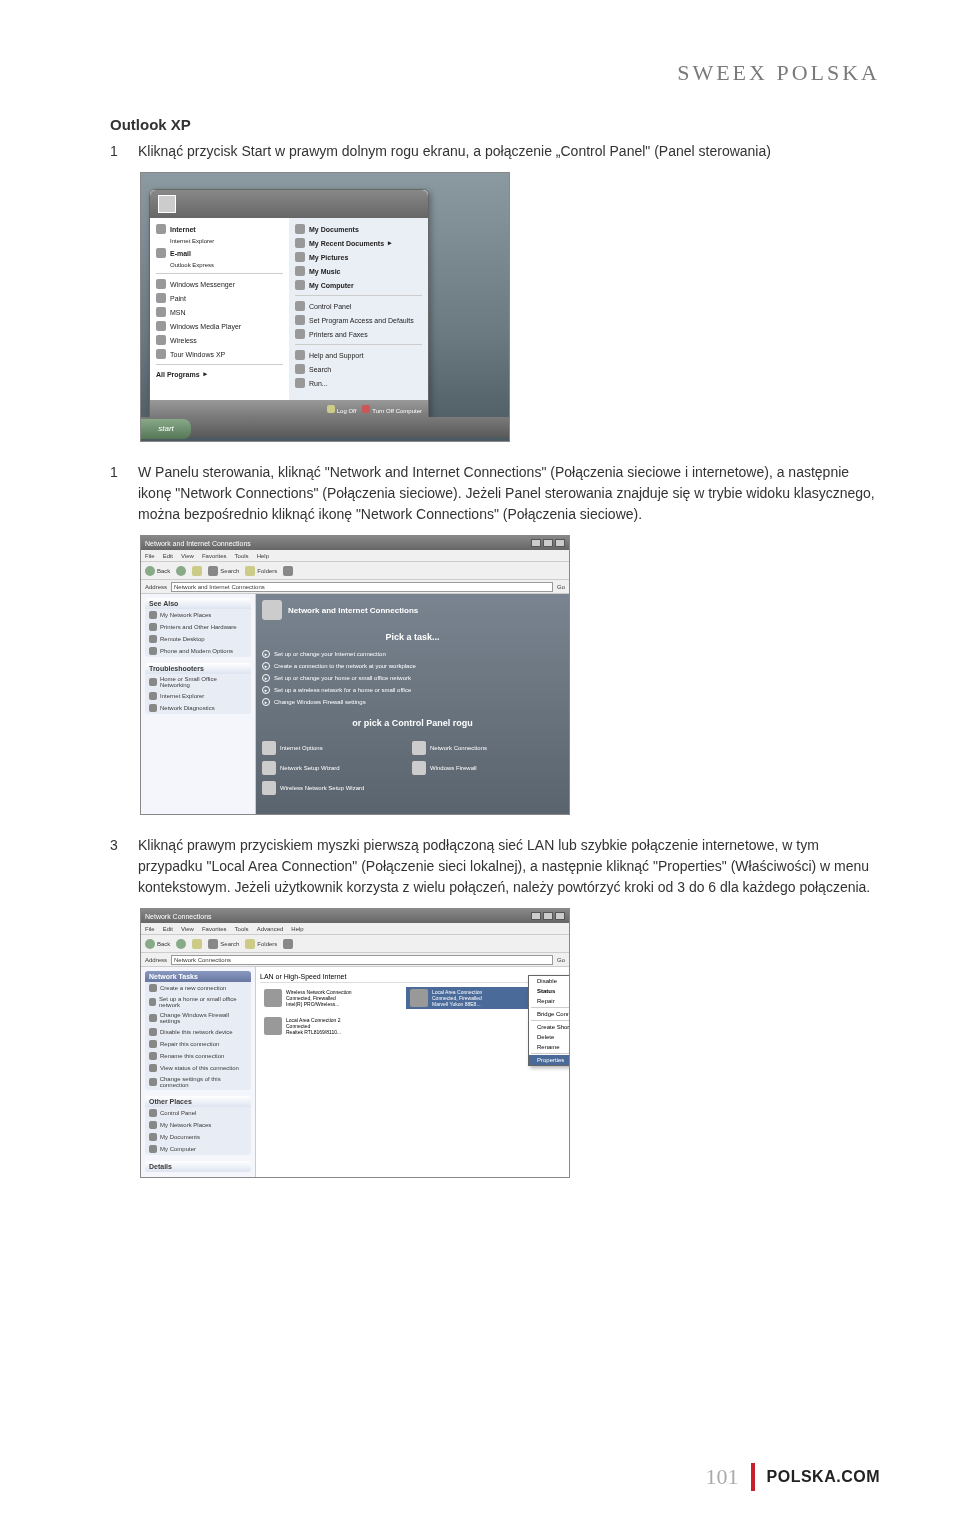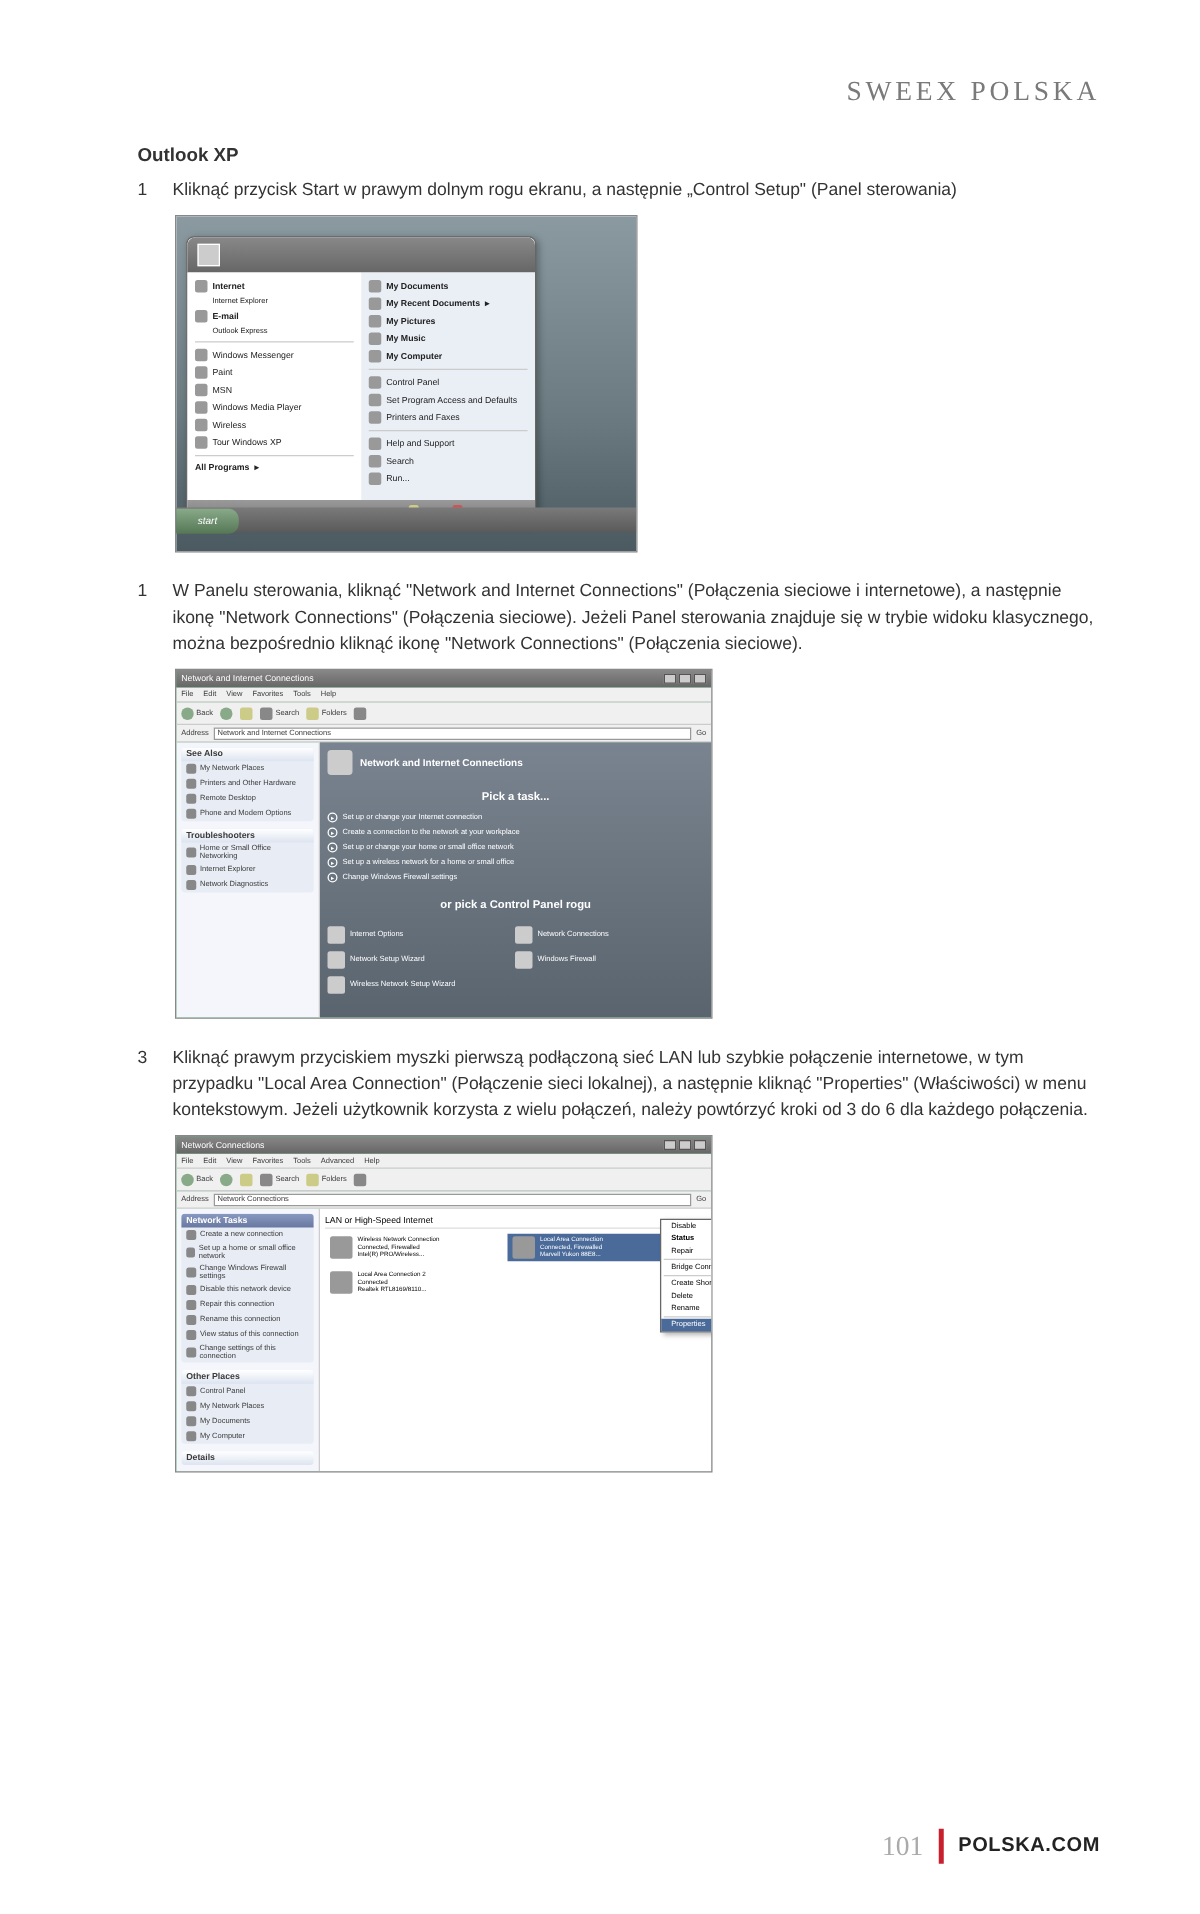--- a/index.html
+++ b/index.html
@@ -108,36 +108,36 @@
   .sm-sep { height: 1px; background: #ccc; margin: 3px 4px; }
   .sm-footer {
     height: 18px;
     background: linear-gradient(180deg, #999 0%, #777 100%);
     display: flex; justify-content: flex-end; align-items: center;
     padding: 0 6px; gap: 6px;
     font-size: 6px; color: #fff;
   }
   .sm-arrow { font-size: 7px; }
   .taskbar {
-    position: absolute; left: 0; right: 0; bottom: 15px;
+    position: absolute; left: 0; right: 0; bottom: 4px;
     height: 20px;
     background: linear-gradient(180deg, #7a7a7a 0%, #5a5a5a 100%);
   }
   .taskbar-start {
     width: 50px; height: 100%;
     background: linear-gradient(180deg, #8a8 0%, #575 100%);
     display: inline-flex; align-items: center; justify-content: center;
     color: #fff; font-size: 8px; font-style: italic;
     border-radius: 0 8px 8px 0;
   }
 
   
   .cp-window {
     position: absolute; inset: 0;
-    background: #15803d;
+    background: #0369a1;
     font-size: 7px;
   }
   .cp-titlebar {
     height: 14px; background: linear-gradient(180deg, #888, #666);
     display: flex; align-items: center; justify-content: space-between;
     padding: 0 4px; color: #fff; font-size: 7px;
   }
   .cp-winbtns { display: flex; gap: 2px; }
   .cp-winbtn { width: 10px; height: 8px; background: #ccc; border: 1px solid #555; }
   .cp-menubar {
@@ -273,21 +273,21 @@
 </head>
 <body>
 
 <div class="page">
   <div class="header-tag">SWEEX POLSKA</div>
 
   <div class="section-title">Outlook XP</div>
 
   <div class="step-row">
     <div class="step-num">1</div>
-    <div class="step-text">Kliknąć przycisk Start w prawym dolnym rogu ekranu, a następnie „Control Setup" (Panel sterowania)</div>
+    <div class="step-text">Kliknąć przycisk Start w prawym dolnym rogu ekranu, a połączenie „Control Panel" (Panel sterowania)</div>
   </div>
 
   <div class="screenshot ss1">
     <div class="desktop-bg"></div>
     <div class="start-menu">
       <div class="sm-header">
         <div class="sm-avatar"></div>
       </div>
       <div class="sm-body">
         <div class="sm-left">

